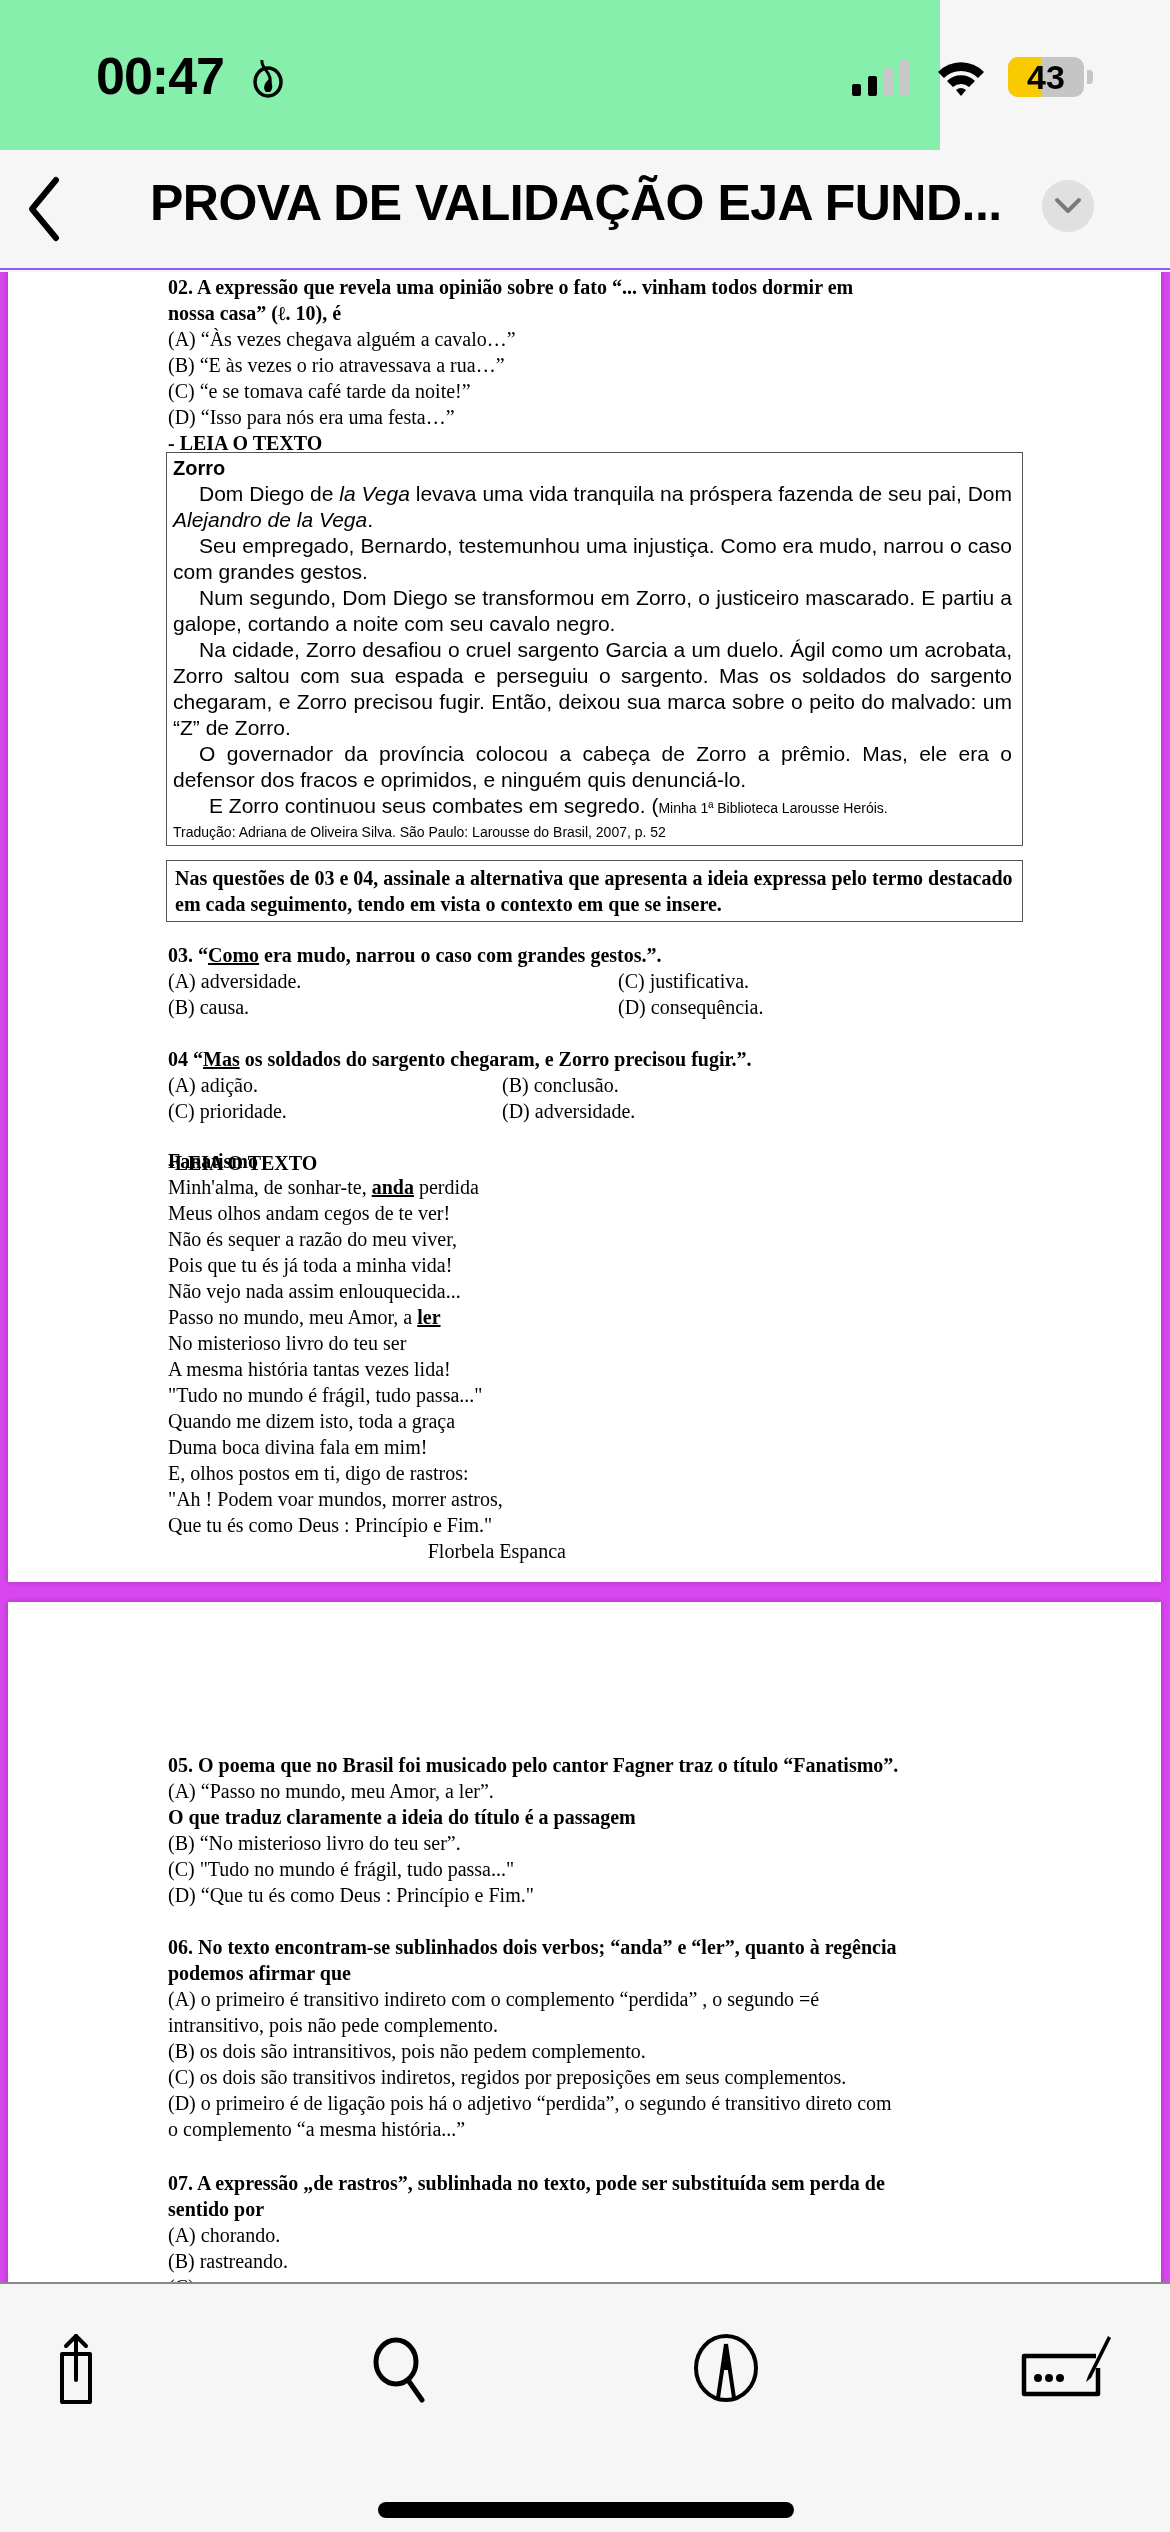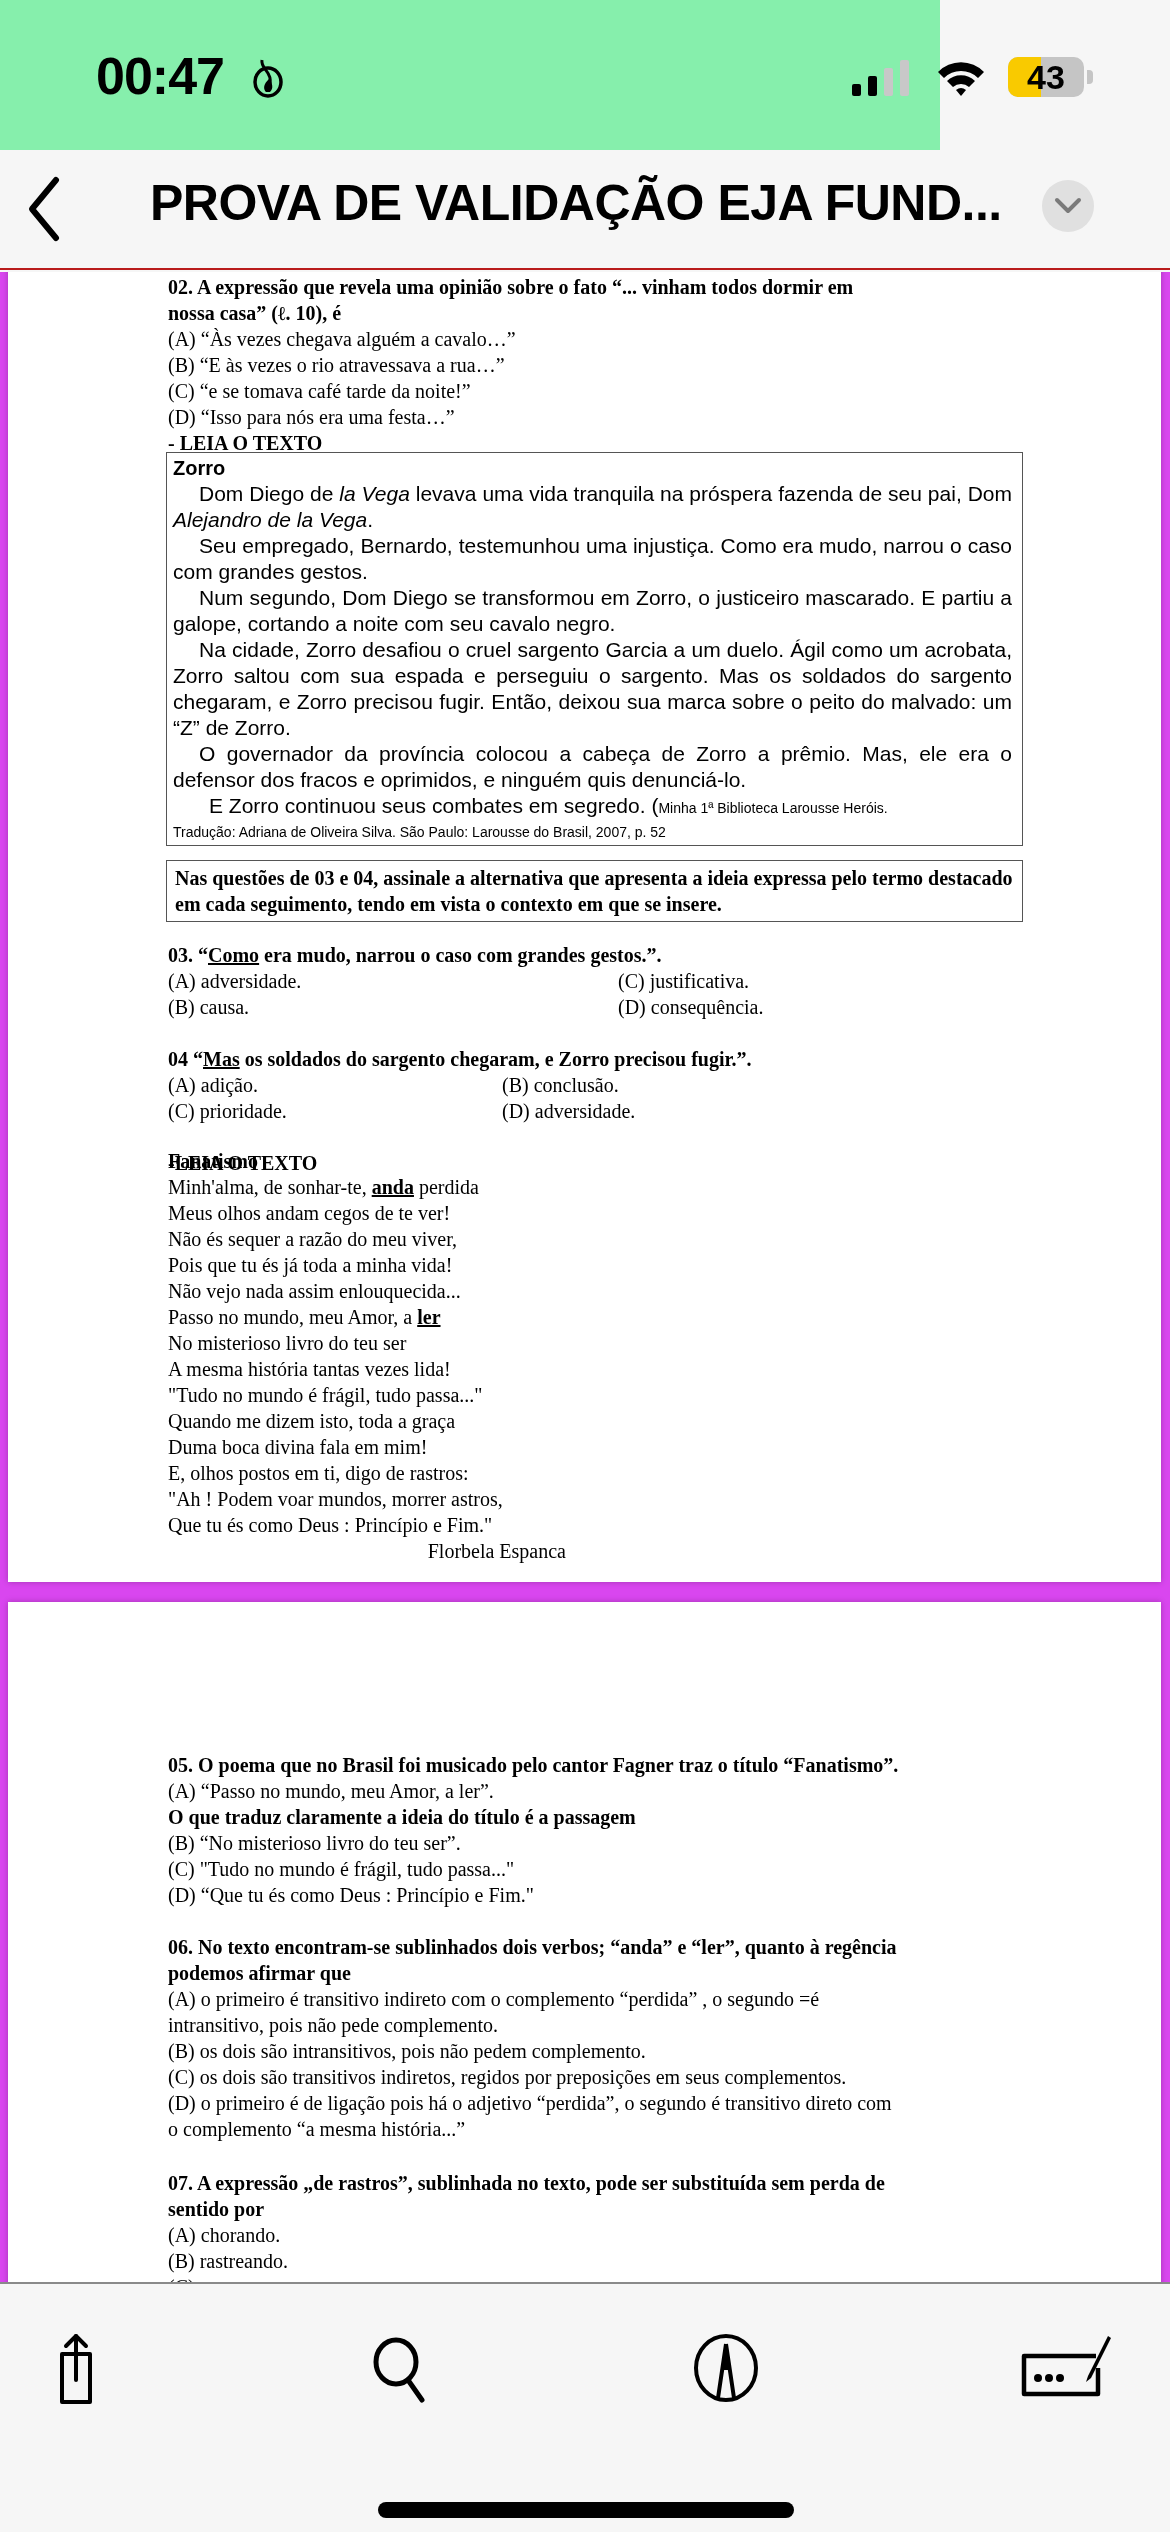--- a/index.html
+++ b/index.html
@@ -11,21 +11,21 @@
   .status-time { position: absolute; left: 96px; top: 46px; font-size: 52px; font-weight: 700; letter-spacing: -1px; font-family: "Liberation Sans", sans-serif; }
   .flame { position: absolute; left: 250px; top: 56px; width: 36px; height: 42px; }
   .signal { position: absolute; left: 852px; top: 60px; width: 62px; height: 36px; }
   .wifi { position: absolute; left: 936px; top: 58px; width: 50px; height: 40px; }
   .battery { position: absolute; left: 1008px; top: 57px; width: 76px; height: 40px; border-radius: 10px; overflow: hidden; background: #c5c5c5; }
   .battery .fill { position: absolute; left: 0; top: 0; width: 43%; height: 100%; background: #f9ca00; }
   .battery .txt { position: absolute; left: 0; top: 0; width: 100%; height: 100%; text-align: center; font-size: 34px; font-weight: 700; line-height: 40px; }
   .battery-tip { position: absolute; left: 1087px; top: 70px; width: 6px; height: 14px; border-radius: 0 4px 4px 0; background: #c5c5c5; }
 
   
-  .nav-bar { position: absolute; top: 150px; left: 0; width: 1170px; height: 120px; background: #f6f6f6; border-bottom: 2px solid #b91c1c; }
+  .nav-bar { position: absolute; top: 150px; left: 0; width: 1170px; height: 120px; background: #f6f6f6; border-bottom: 2px solid #8b5cf6; }
   .back-btn { position: absolute; left: 20px; top: 24px; width: 50px; height: 70px; cursor: pointer; }
   .nav-title { position: absolute; left: 150px; top: 24px; width: 850px; font-size: 50px; font-weight: 700; white-space: nowrap; letter-spacing: -0.5px; }
   .nav-menu { position: absolute; left: 1042px; top: 30px; width: 52px; height: 52px; border-radius: 50%; background: #e0e0e0; cursor: pointer; }
   .nav-menu svg { position: absolute; left: 12px; top: 16px; }
 
   
   .doc-area { position: absolute; top: 272px; left: 0; width: 1170px; height: 2010px; background: #d946ef; overflow: hidden; }
   .page { position: absolute; left: 8px; width: 1153px; background: #fff; box-shadow: 0 0 6px rgba(0,0,0,0.25); }
   .page1 { top: -10px; height: 1320px; }
   .page2 { top: 1330px; height: 800px; }

